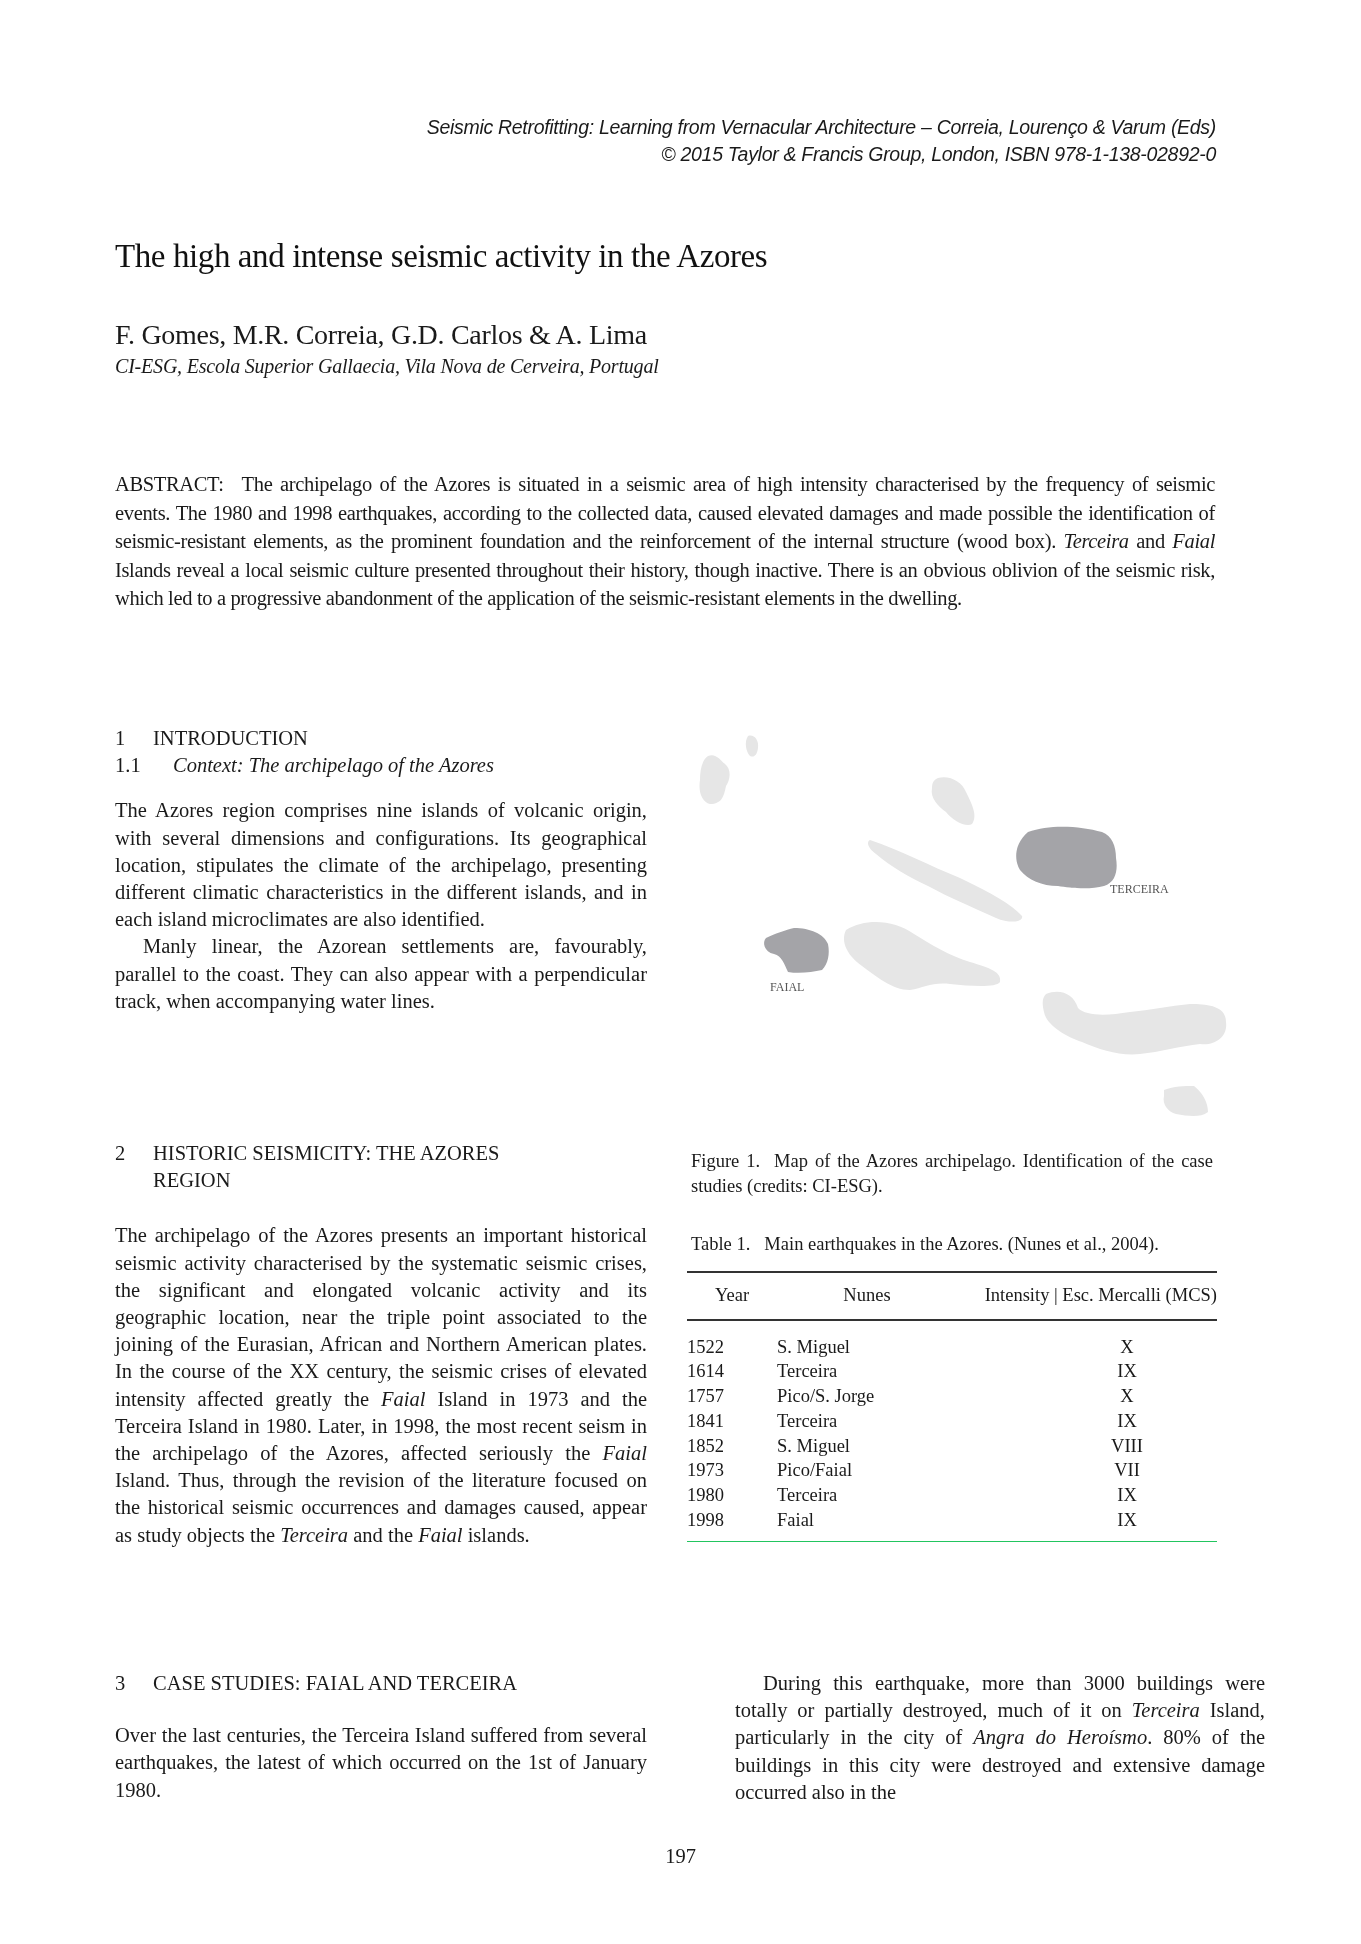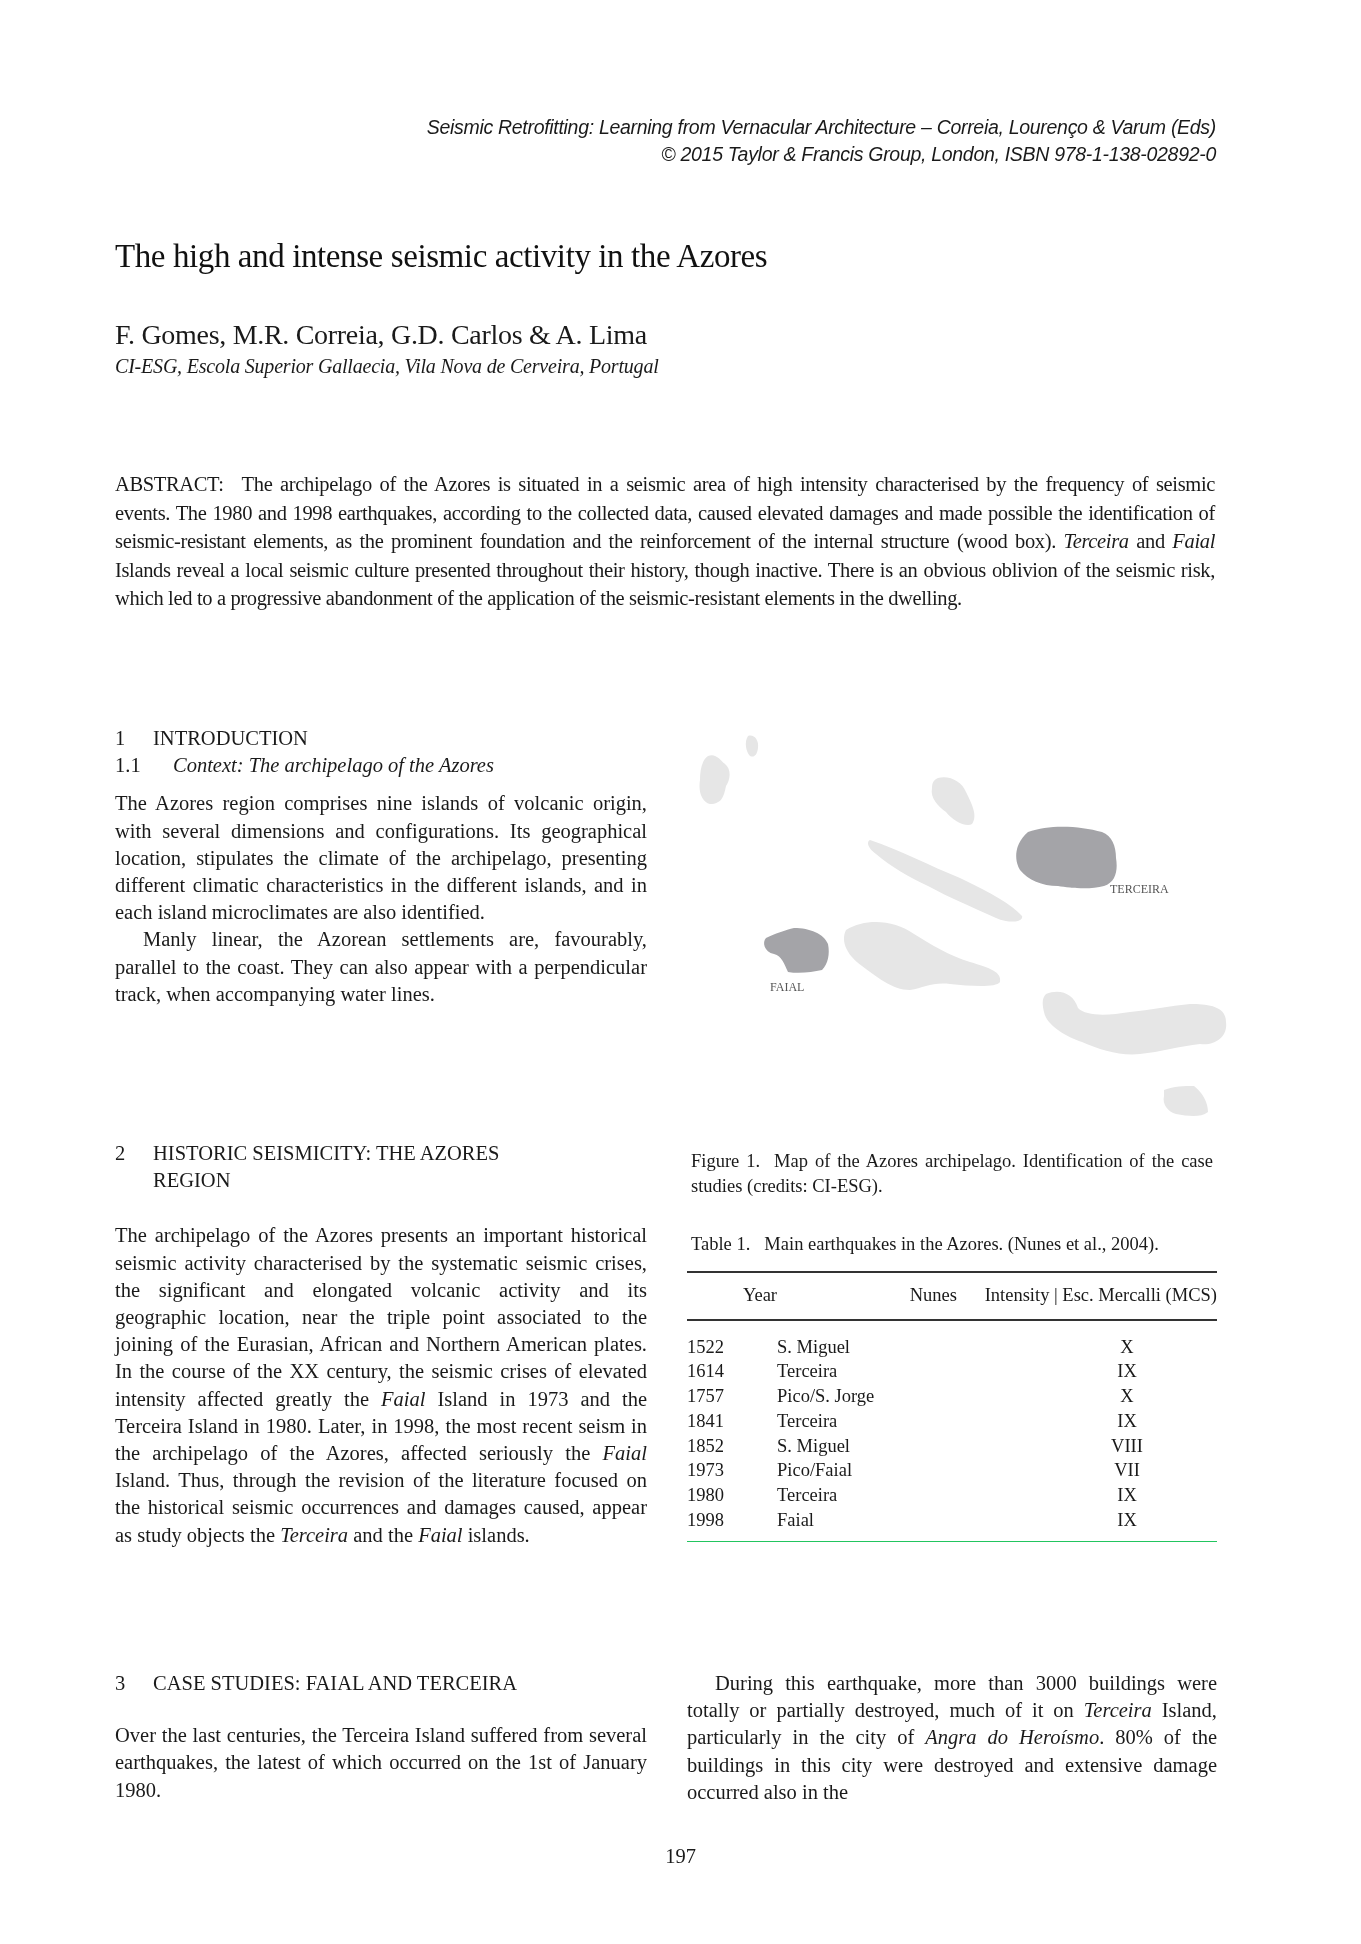--- a/index.html
+++ b/index.html
@@ -40,21 +40,21 @@
     .subheading { font-size: 20.5px; line-height: 27.2px; margin: 0; }
     .subheading .num { display: inline-block; width: 58px; }
     .subheading .txt { font-style: italic; }
     .hang { padding-left: 38px; }
     .caption { font-size: 18.5px; line-height: 24.5px; margin: 4px; text-align: justify; }
     .caption .lbl { margin-right: 14px; }
     table.quake {
       border-collapse: collapse; width: 530px; font-size: 18.5px; margin-top: 14px;
     }
     table.quake thead tr { border-top: 2px solid #333; border-bottom: 2px solid #333; }
-    table.quake th { font-weight: normal; text-align: right; padding: 12px 0 13px 0; }
+    table.quake th { font-weight: normal; text-align: center; padding: 12px 0 13px 0; }
     table.quake th.intensity { text-align: right; }
     table.quake tbody tr:first-child td { padding-top: 14px; }
     table.quake tbody tr:last-child td { padding-bottom: 8px; }
     table.quake tbody { border-bottom: 1px solid #22c55e; }
     table.quake td { padding: 0; line-height: 24.8px; }
     table.quake td.year { width: 90px; }
     table.quake td.place { width: 180px; }
     table.quake td.intensity { text-align: center; padding-left: 80px; }
     .it { font-style: italic; }
     .page-number {
@@ -75,21 +75,21 @@
 <div class="authors">F. Gomes, M.R. Correia, G.D. Carlos &amp; A. Lima</div>
 <div class="affiliation">CI-ESG, Escola Superior Gallaecia, Vila Nova de Cerveira, Portugal</div>
 
 <div class="abstract">
   <span class="label">ABSTRACT:</span><span>The archipelago of the Azores is situated in a seismic area of high intensity characterised by the frequency of seismic events. The 1980 and 1998 earthquakes, according to the collected data, caused elevated damages and made possible the identification of seismic-resistant elements, as the prominent foundation and the reinforcement of the internal structure (wood box). </span><span class="it">Terceira</span><span> and </span><span class="it">Faial</span><span> Islands reveal a local seismic culture presented throughout their history, though inactive. There is an obvious oblivion of the seismic risk, which led to a progressive abandonment of the application of the seismic-resistant elements in the dwelling.</span>
 </div>
 
 <div class="col-left" style="top:725px;">
   <p class="heading"><span class="num">1</span><span>INTRODUCTION</span></p>
   <p class="subheading" style=""><span class="num">1.1</span><span class="txt">Context: The archipelago of the Azores</span></p>
-  <p class="body-text" style="margin-top:11px;">The Azores region comprises nine islands of volcanic origin, with several dimensions and configurations. Its geographical location, stipulates the climate of the archipelago, presenting different climatic characteristics in the different islands, and in each island microclimates are also identified.</p>
+  <p class="body-text" style="margin-top:18px;">The Azores region comprises nine islands of volcanic origin, with several dimensions and configurations. Its geographical location, stipulates the climate of the archipelago, presenting different climatic characteristics in the different islands, and in each island microclimates are also identified.</p>
   <p class="body-text indent">Manly linear, the Azorean settlements are, favourably, parallel to the coast. They can also appear with a perpendicular track, when accompanying water lines.</p>
 </div>
 
 <div class="col-left" style="top:1140px;">
   <p class="heading"><span class="num">2</span><span>HISTORIC SEISMICITY: THE AZORES</span></p>
   <p class="heading hang">REGION</p>
   <p class="body-text" style="margin-top:28px;"><span>The archipelago of the Azores presents an important historical seismic activity characterised by the systematic seismic crises, the significant and elongated volcanic activity and its geographic location, near the triple point associated to the joining of the Eurasian, African and Northern American plates. In the course of the XX century, the seismic crises of elevated intensity affected greatly the </span><span class="it">Faial</span><span> Island in 1973 and the Terceira Island in 1980. Later, in 1998, the most recent seism in the archipelago of the Azores, affected seriously the </span><span class="it">Faial</span><span> Island. Thus, through the revision of the literature focused on the historical seismic occurrences and damages caused, appear as study objects the </span><span class="it">Terceira</span><span> and the </span><span class="it">Faial</span><span> islands.</span></p>
 </div>
 
 <div class="col-left" style="top:1670px;">
@@ -172,17 +172,17 @@
         </tr>
         <tr>
           <td class="year">1998</td>
           <td class="place">Faial</td>
           <td class="intensity">IX</td>
         </tr>
       </tbody>
   </table>
 </div>
 
-<div class="col-right" style="top:1670px;">
+<div class="col-right" style="top:1670px;margin-left:48px;">
   <p class="body-text indent"><span>During this earthquake, more than 3000 buildings were totally or partially destroyed, much of it on </span><span class="it">Terceira</span><span> Island, particularly in the city of </span><span class="it">Angra do Heroísmo</span><span>. 80% of the buildings in this city were destroyed and extensive damage occurred also in the</span></p>
 </div>
 
 <div class="page-number">197</div>
 
 </body></html>

